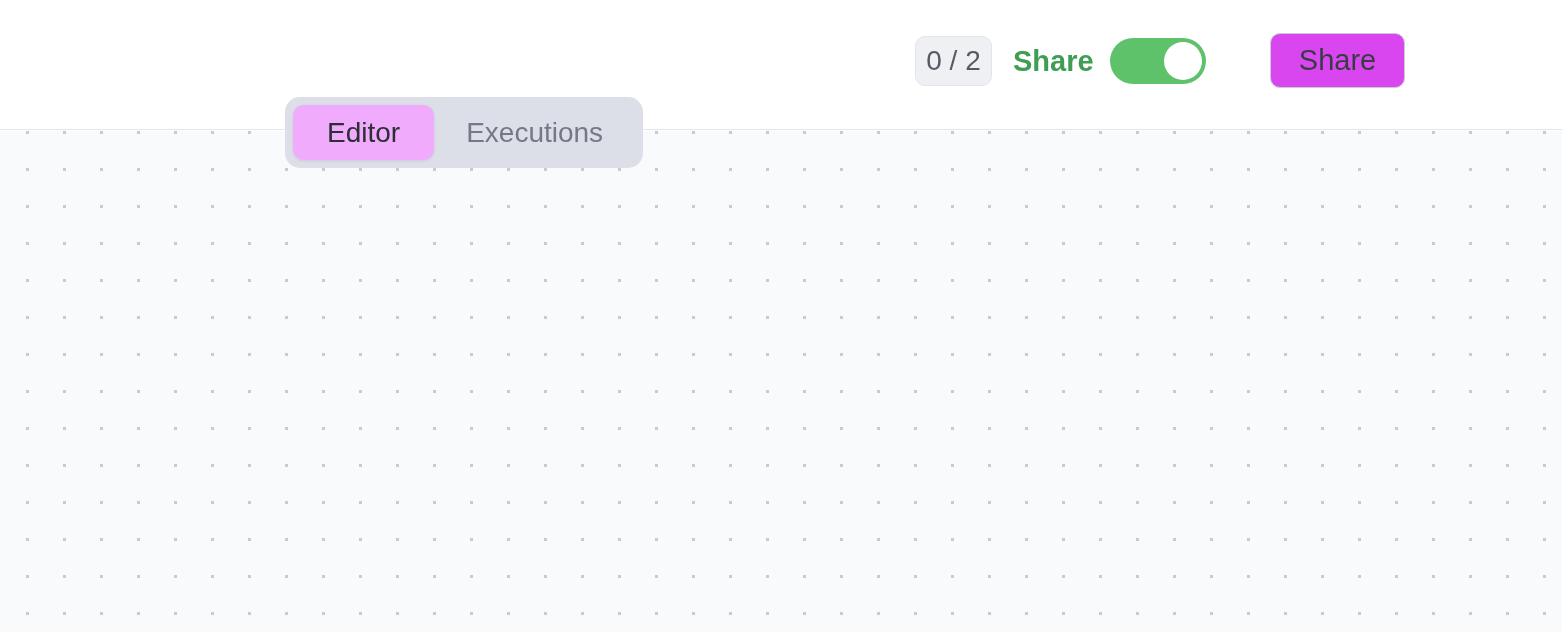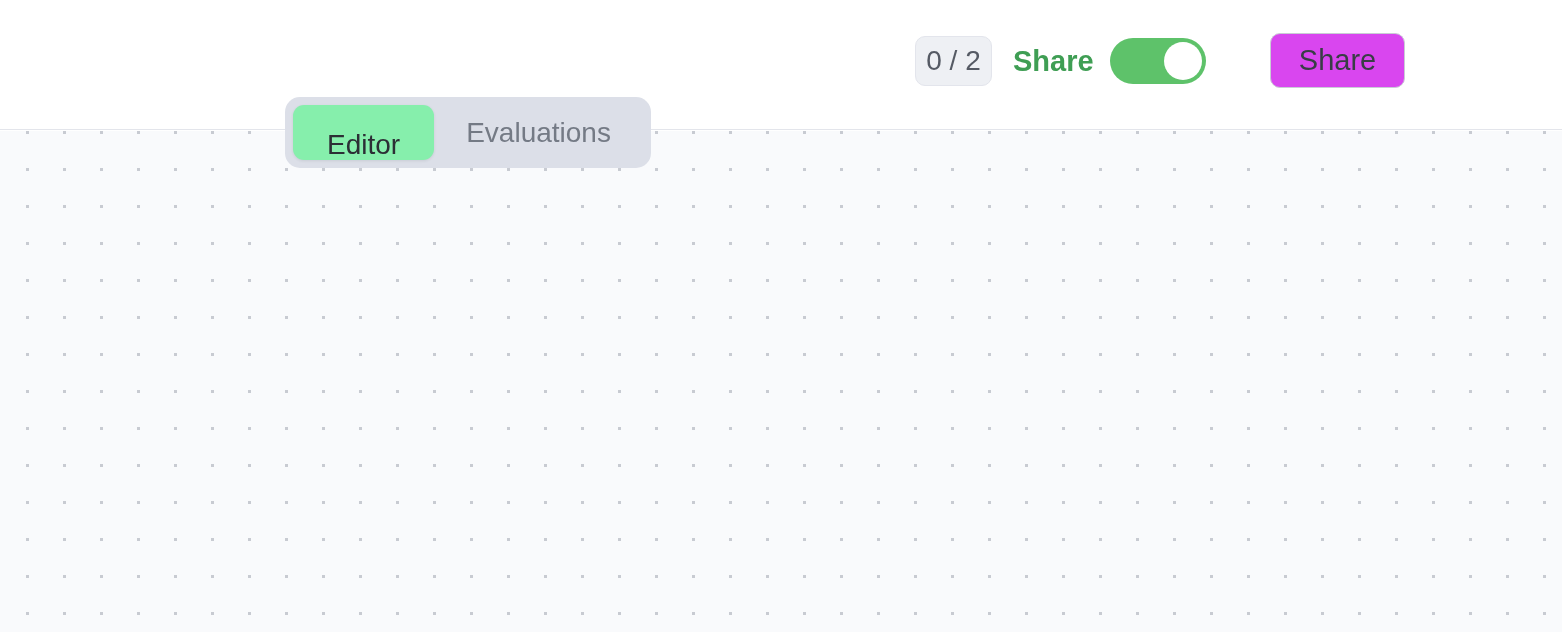--- a/index.html
+++ b/index.html
@@ -24,21 +24,21 @@
     color:#383d45; font-size:29px; font-weight:500; line-height:52px; text-align:center; cursor:pointer; }
   .saved-label { position:absolute; left:1442px; top:36px; height:50px;
     color:#949aa5; font-size:29px; line-height:50px; }
 
   
   .tabbar { position:absolute; left:285px; top:97px; height:71px; z-index:3;
     background:#dcdfe8; border-radius:15px; display:inline-flex; align-items:center;
     padding:0 8px; }
   .tab { font-size:28px; color:#747a85; padding:0 32px; height:55px; line-height:55px;
     border-radius:11px; cursor:pointer; white-space:nowrap; }
-  .tab.active { background:#86efac; color:#2c2f35; padding:12px 34px;
+  .tab.active { background:#f0abfc; color:#2c2f35; padding:0 34px;
     box-shadow:0 1px 3px rgba(30,35,50,.10); }
 
   
   .canvas { position:absolute; left:0; top:131px; width:1562px; height:501px;
     background-color:#f9fafc;
     background-image:radial-gradient(circle, #c8cbd2 1.7px, transparent 1.8px);
     background-size:37px 37px; background-position:9px 20px; z-index:1; }
 
   .node { position:absolute; top:283px; height:216px; background:#ffffff;
     border:2.5px solid #898d94; border-radius:20px; cursor:pointer;
@@ -87,21 +87,21 @@
     <div class="issues-badge">0 / 2</div>
     <div class="active-label">Share</div>
     <div class="toggle">
       <div class="knob"></div>
     </div>
     <div class="share-btn">Share</div>
   </div>
 
   <div class="tabbar">
     <div class="tab active">Editor</div>
-    <div class="tab">Evaluations</div>
+    <div class="tab">Executions</div>
   </div>
 
   <div class="canvas"></div>
 
   <div class="bolt">
     <svg viewBox="0 0 24 26" width="42" height="48">
       <path d="M13.4 1.6 L3.9 13.4 L9.6 13.4 L7.9 24.2 L20.1 9.9 L13.6 9.9 Z" fill="#ef7965" stroke="#ef7965" stroke-width="2" stroke-linejoin="round"></path>
     </svg>
   </div>
 

